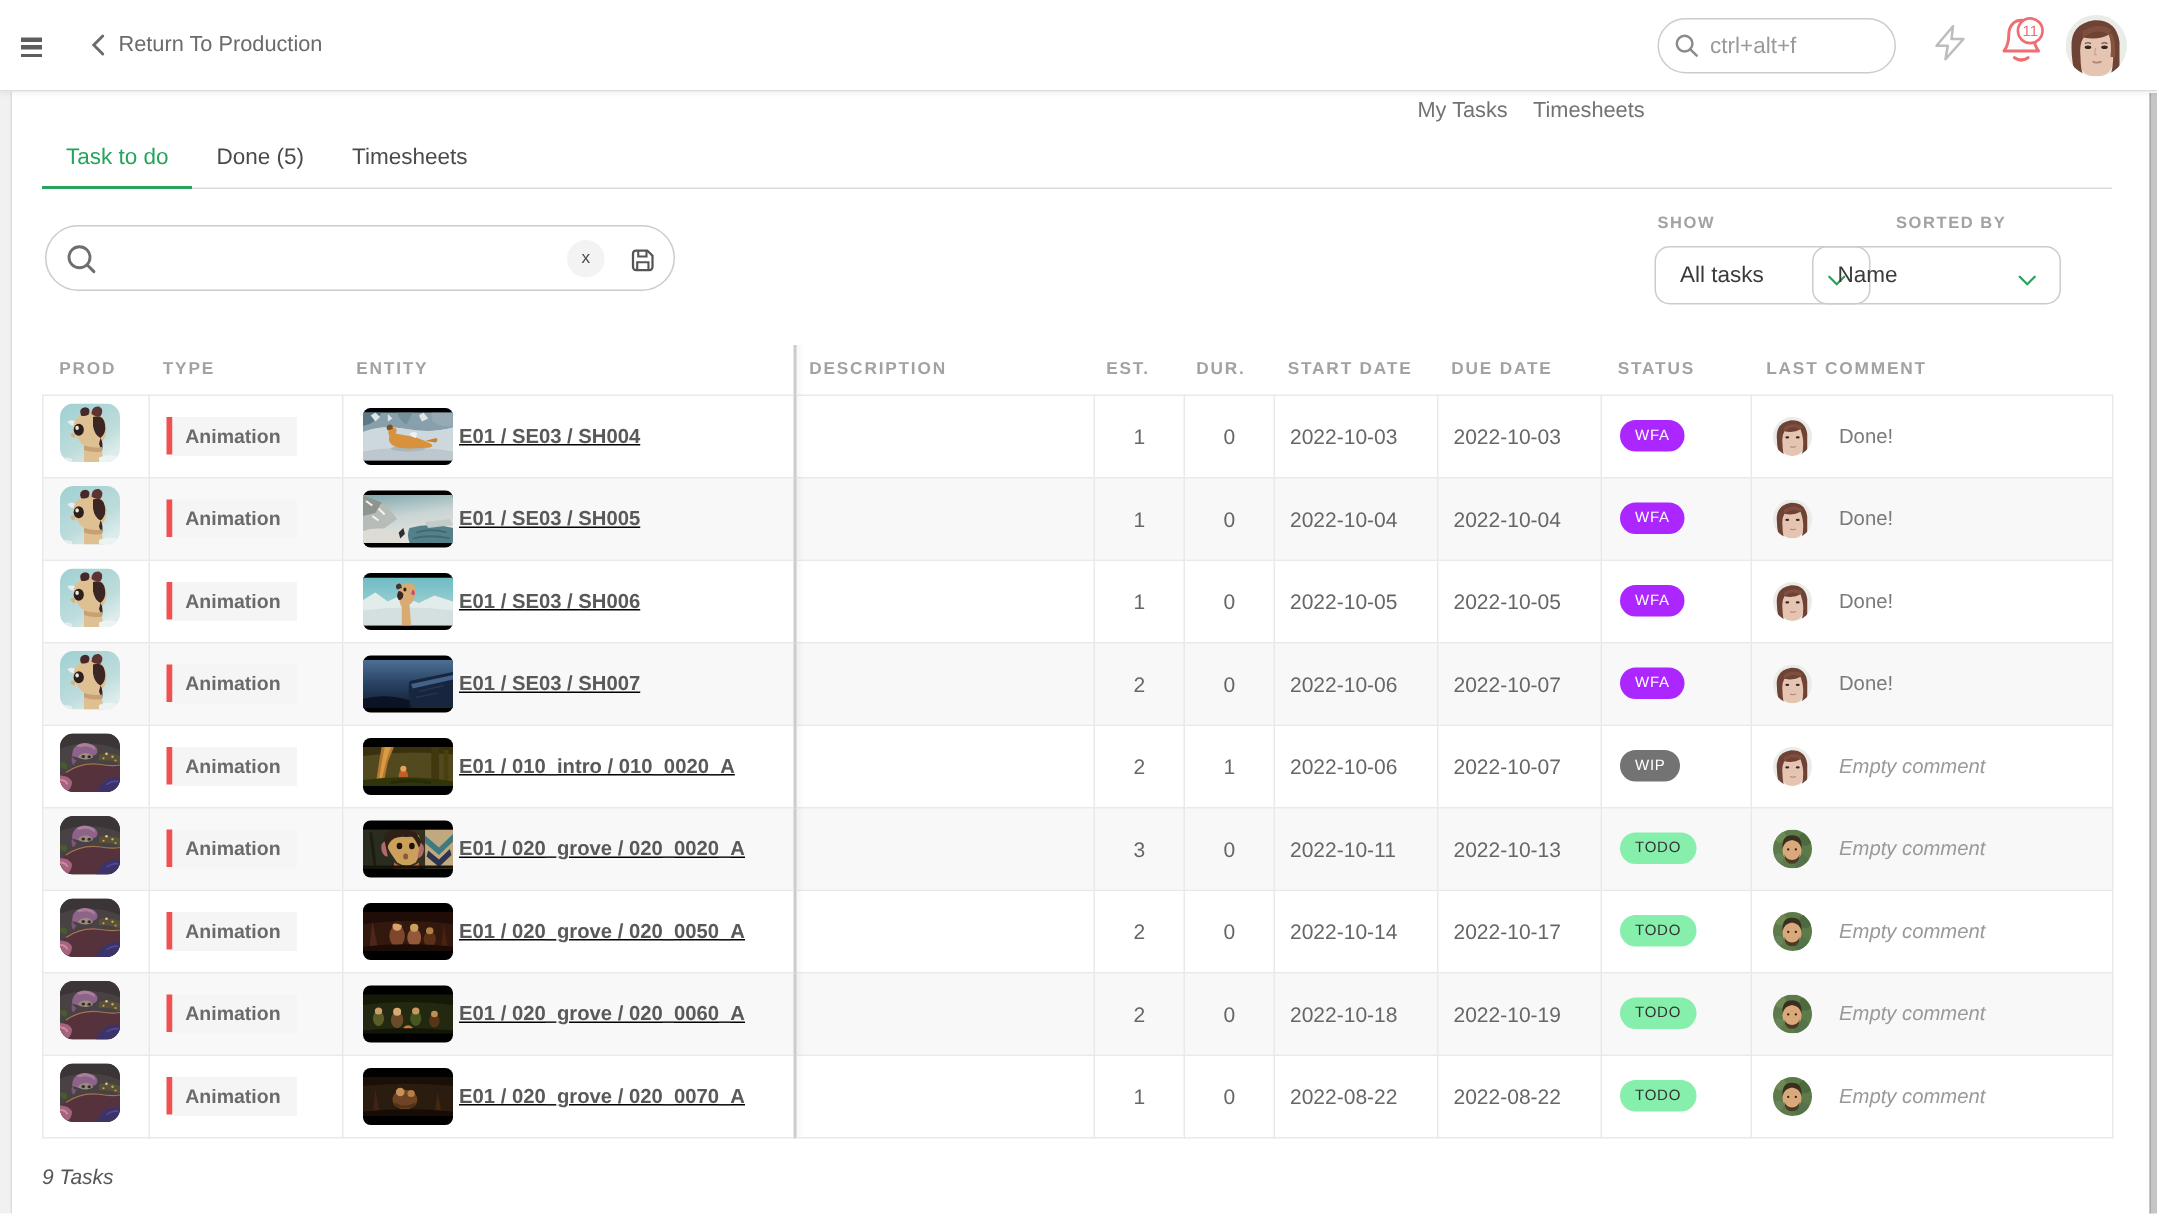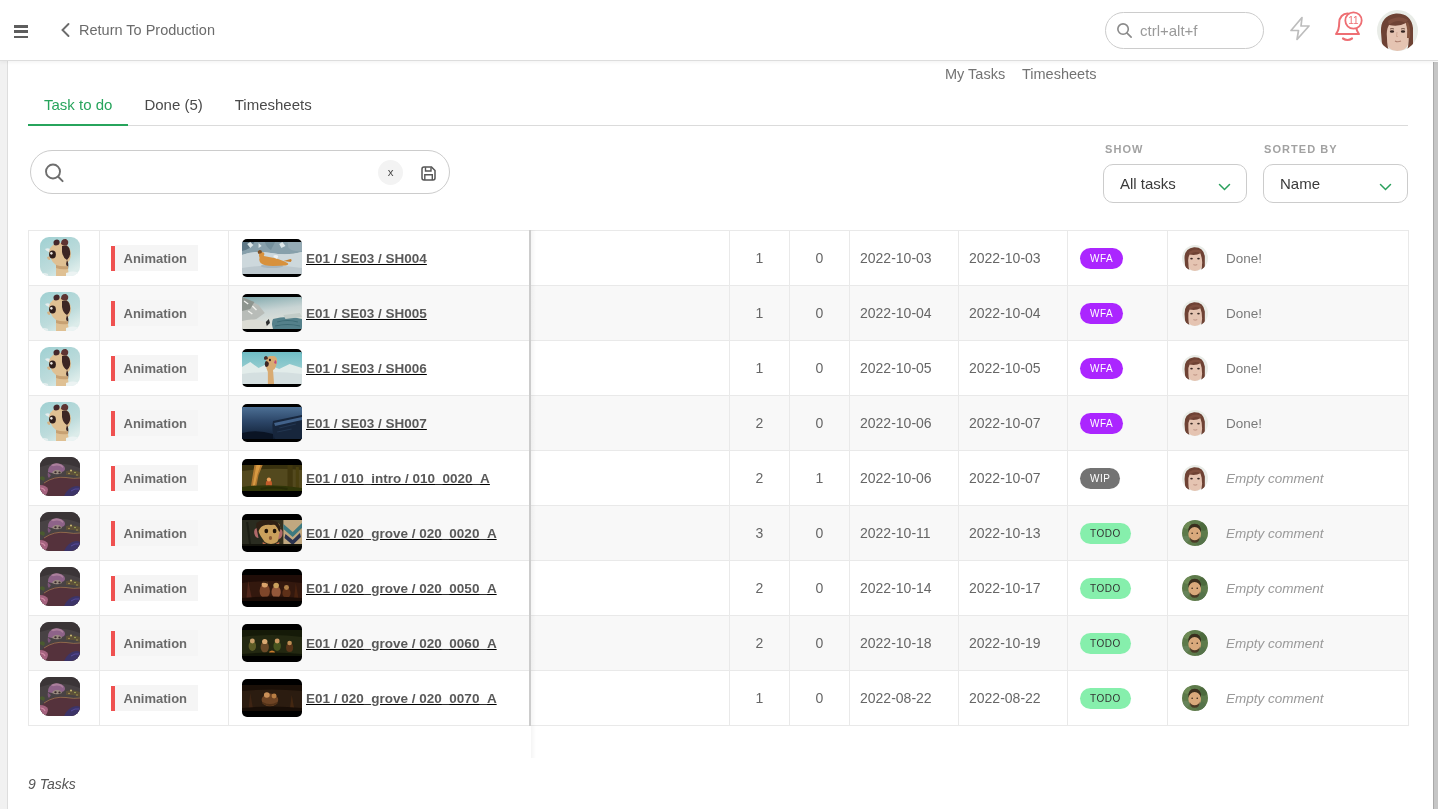--- a/index.html
+++ b/index.html
@@ -118,40 +118,52 @@
     <path d="M4.8 15 V9.8 H12.3 V15" stroke="#555" stroke-width="1.4" fill="none"></path>
   </svg>
 
 <div class="filterlabel" style="left:1105px;">SHOW</div>
 <div class="filterlabel" style="left:1264px;">SORTED BY</div>
 <div class="sel" style="left:1103px;width:144px;">All tasks
   <svg width="13" height="8" viewBox="0 0 13 8" style="position:absolute;right:15px;top:18px;">
       <path d="M1.5 1.5 L6.5 6.5 L11.5 1.5" stroke="#2aa05c" stroke-width="1.5" fill="none" stroke-linecap="round"></path>
     </svg>
 </div>
-<div class="sel" style="left:1263px;width:145px;">Name
+<div class="sel" style="left:1208px;width:166px;">Name
   <svg width="13" height="8" viewBox="0 0 13 8" style="position:absolute;right:15px;top:18px;">
       <path d="M1.5 1.5 L6.5 6.5 L11.5 1.5" stroke="#2aa05c" stroke-width="1.5" fill="none" stroke-linecap="round"></path>
     </svg>
 </div>
 
 <table>
 <colgroup>
 <col style="width:71px">
       <col style="width:129px">
       <col style="width:301px">
       <col style="width:200px">
       <col style="width:60px">
       <col style="width:60px">
       <col style="width:109px">
       <col style="width:109px">
       <col style="width:100px">
       <col style="width:241px">
 </colgroup>
 <tbody>
+      <tr class="hdr">
+  <th style="padding-left:11px">PROD</th>
+        <th>TYPE</th>
+        <th class="entcell">ENTITY</th>
+        <th>DESCRIPTION</th>
+        <th style="padding-left:8px">EST.</th>
+        <th style="padding-left:8px">DUR.</th>
+        <th>START DATE</th>
+        <th>DUE DATE</th>
+        <th style="padding-left:11px">STATUS</th>
+        <th style="padding-left:10px">LAST COMMENT</th>
+</tr>
 <tr class="odd">
   <td><svg class="prodthumb" width="40" height="39" viewBox="0 0 40 39">
 <defs>
               <linearGradient id="gsky0" x1="0" y1="0" x2="0.6" y2="1">
                 <stop offset="0" stop-color="#9fd0d2"></stop>
                 <stop offset="0.7" stop-color="#bedcdc"></stop>
                 <stop offset="1" stop-color="#dcecea"></stop>
               </linearGradient>
             </defs>
 <rect width="40" height="39" fill="url(#gsky0)"></rect>

